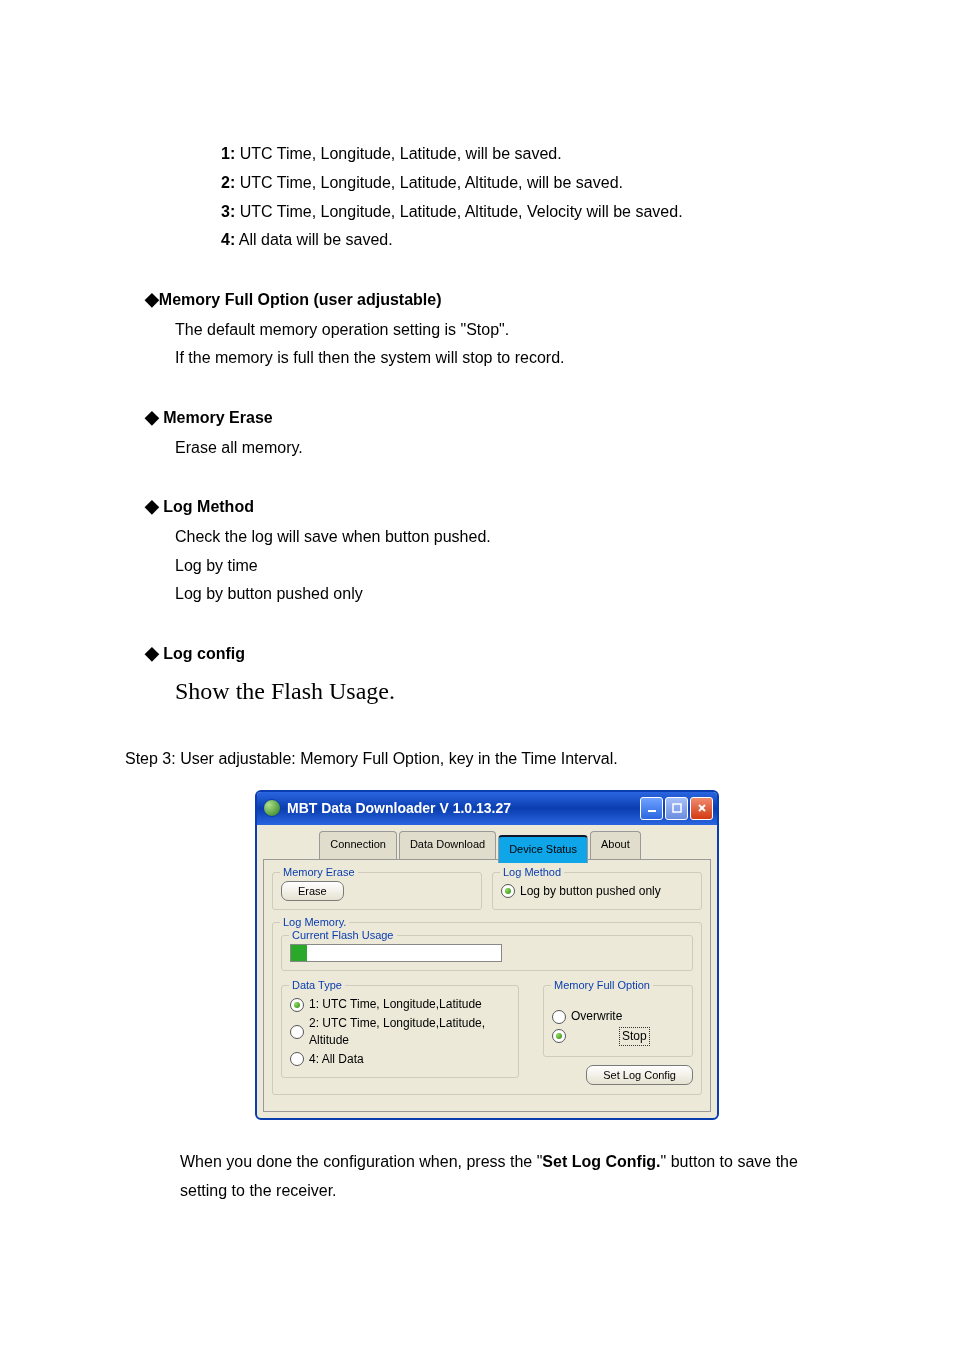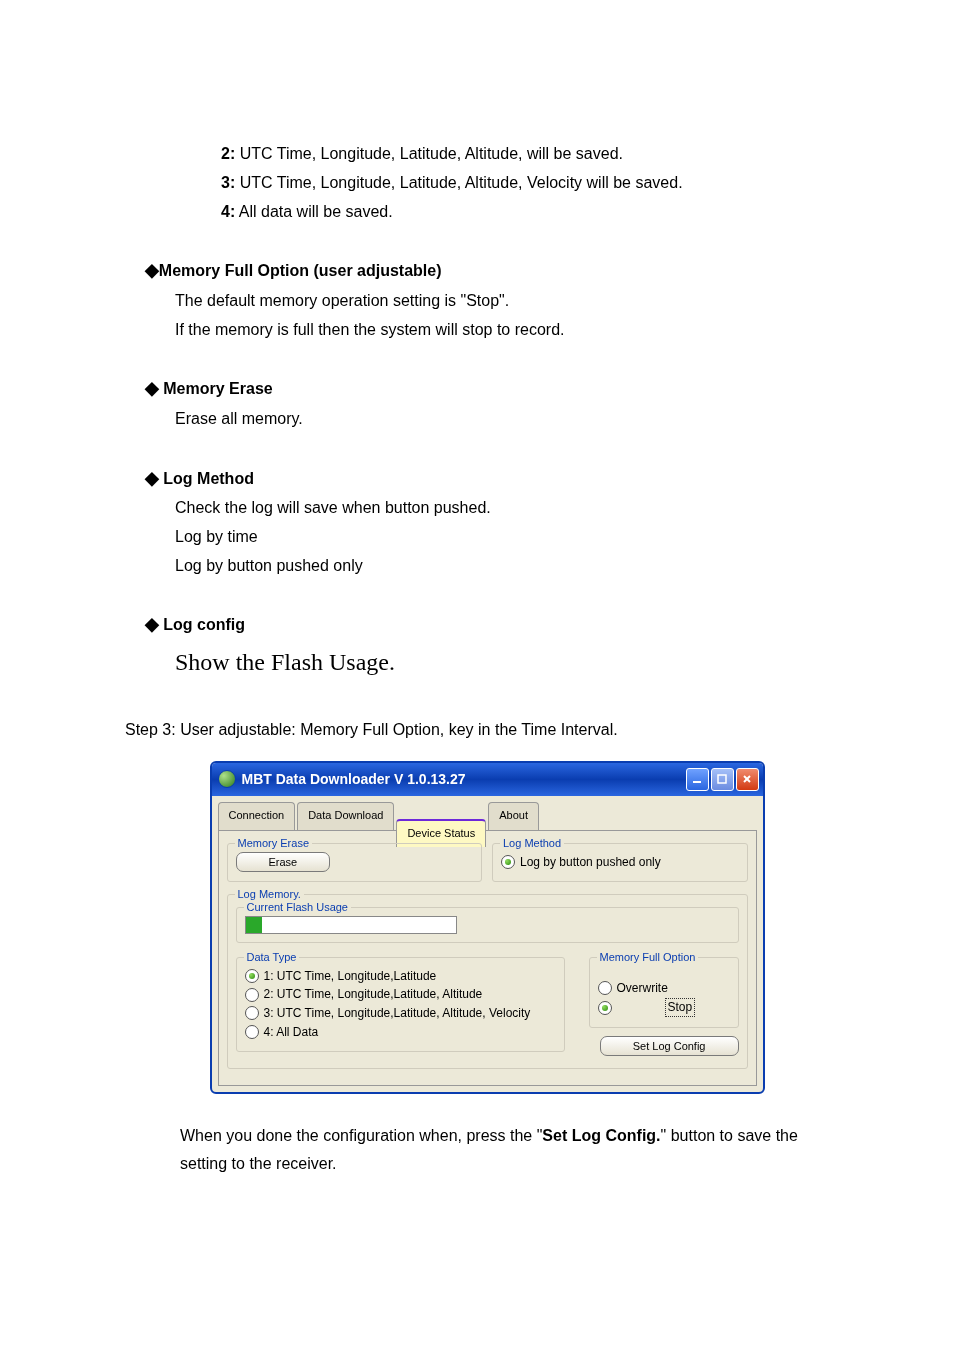--- a/index.html
+++ b/index.html
@@ -13,21 +13,21 @@
       box-sizing: border-box;
       line-height: 1.8;
     }
     b { font-weight: bold; }
     .numlist { margin-left: 76px; }
     .section-head { margin-top: 28px; font-weight: bold; }
     .section-head .diamond { font-size: 18px; }
     .indent { margin-left: 30px; }
     .times { font-family: "Times New Roman", Times, serif; font-size: 24px; }
 
-    .winwrap { margin: 16px auto 28px; width: 555px; }
+    .winwrap { margin: 16px auto 28px; width: 464px; }
 
     .win {
       border: 2px solid #0a3db0;
       background: #ece9d8;
       font-family: Tahoma, sans-serif;
       font-size: 12px;
       color: #000;
       border-radius: 6px;
     }
     .titlebar {
@@ -50,42 +50,42 @@
     .winbtn {
       width: 21px; height: 21px; border-radius: 3px;
       border: 1px solid #fff;
       display: flex; align-items: center; justify-content: center;
       font-weight: bold; font-size: 12px; color: #fff;
       background: linear-gradient(to bottom, #6fa1ff, #2a66e0);
     }
     .winbtn.close { background: linear-gradient(to bottom, #f08b6e, #d23a12); }
     .winbtn.max { color: #b8cdfa; background: linear-gradient(to bottom, #a5c0f8, #6b8ce0); }
 
-    .tabs { display: flex; padding: 6px 18px 0 6px; }
+    .tabs { display: flex; padding: 6px 18px 0 6px; justify-content: center; }
     .tab {
       border: 1px solid #999; border-bottom: none;
       border-top-left-radius: 4px; border-top-right-radius: 4px;
       padding: 3px 10px; background: #ece9d8; margin-right: 2px; font-size: 11px;
     }
-    .tab.active { background: #fef9c3; position: relative; top: 17px; border-top: 2px solid #6d28d9; }
+    .tab.active { background: #0ea5e9; position: relative; top: 4px; border-top: 2px solid #0f172a; }
     .tab:not(.active) { background: #e1ddcc; }
 
     .panel { border: 1px solid #999; margin: 0 6px 6px 6px; padding: 8px; background: #ece9d8; line-height: 1.4; }
 
     .fieldset {
       border: 1px solid #d0ccbd; border-radius: 3px; margin: 4px 0 8px 0; padding: 8px 8px 8px 8px; position: relative;
     }
     .fieldset .legend { position: absolute; top: -8px; left: 7px; background: #ece9d8; padding: 0 3px; color: #0a3db0; font-size: 11px; }
     .row2 { display: flex; gap: 10px; }
     .row2 .fieldset { flex: 1; }
 
     .btn {
       background: linear-gradient(to bottom, #fff, #e6e2d2);
       border: 1px solid #7a7a7a; border-radius: 7px;
-      padding: 3px 32px; font-size: 11px; font-family: Tahoma, sans-serif;
+      padding: 3px 16px; font-size: 11px; font-family: Tahoma, sans-serif;
     }
 
     .radio { display: flex; align-items: center; gap: 5px; margin: 2px 0; }
     .rdot {
       width: 12px; height: 12px; border-radius: 50%; border: 1px solid #555; background: #fff;
       display: inline-flex; align-items: center; justify-content: center; flex: 0 0 12px;
     }
     .rdot.sel::after {
       content: ""; width: 6px; height: 6px; border-radius: 50%;
       background: radial-gradient(circle at 30% 30%, #8fdc5c, #2e8a12);
@@ -100,20 +100,21 @@
       width: 210px; height: 16px; border: 1px solid #888; background: #fff; display: flex; align-items: stretch;
     }
     .progress .fill { width: 16px; background: #2aa82a; }
 
     .setlogbtn-wrap { text-align: right; margin-top: 6px; }
   </style>
 </head>
 <body>
 
 <div class="numlist">
+  <div><b>1:</b><span> UTC Time, Longitude, Latitude, will be saved.</span></div>
   <div><b>2:</b><span> UTC Time, Longitude, Latitude, Altitude, will be saved.</span></div>
   <div><b>3:</b><span> UTC Time, Longitude, Latitude, Altitude, Velocity will be saved.</span></div>
   <div><b>4:</b><span> All data will be saved.</span></div>
 </div>
 
 <div class="section-head"><span class="diamond">◆</span><span>Memory Full Option (user adjustable)</span></div>
 <div class="indent">The default memory operation setting is "Stop".</div>
 <div class="indent">If the memory is full then the system will stop to record.</div>
 
 <div class="section-head"><span class="diamond">◆</span><span> Memory Erase</span></div>
@@ -195,24 +196,20 @@
               <div class="radio">
                   <span class="rdot sel"></span>
                   <span>1: UTC Time, Longitude,Latitude</span>
                 </div>
               <div class="radio">
                   <span class="rdot"></span>
                   <span>2: UTC Time, Longitude,Latitude, Altitude</span>
                 </div>
               <div class="radio">
                   <span class="rdot"></span>
-                  <span>3: UTC Time, Longitude,Latitude, Altitude, Velocity</span>
-                </div>
-              <div class="radio">
-                  <span class="rdot"></span>
                   <span>4: All Data</span>
                 </div>
             </div>
           </div>
           <div class="dtright">
             <div class="fieldset">
               <div class="legend">Memory Full Option</div>
               <div style="height:12px"></div>
               <div class="radio">
                   <span class="rdot"></span>

